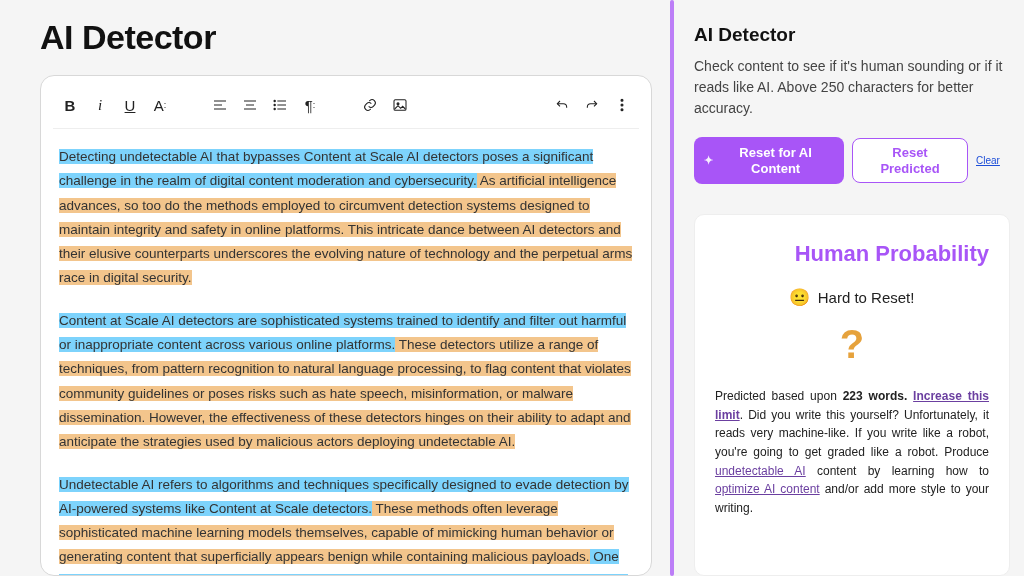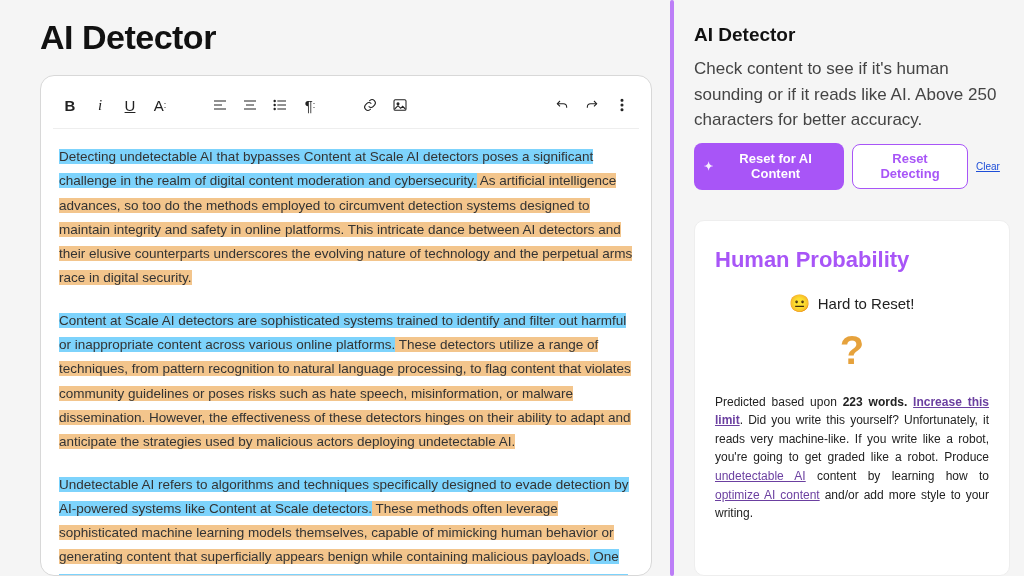--- a/index.html
+++ b/index.html
@@ -83,24 +83,24 @@
     display: flex;
     flex-direction: column;
   }
   .side-title {
     font-size: 19px;
     font-weight: 700;
     margin-bottom: 10px;
     color: #111;
   }
   .side-desc {
-    font-size: 17px;
+    font-size: 14px;
     color: #444;
     line-height: 1.5;
-    margin-bottom: 10px;
+    margin-bottom: 18px;
   }
   .actions-row {
     display: flex;
     align-items: center;
     gap: 8px;
     margin-bottom: 30px;
   }
   .btn-primary {
     background: #a855f7;
     color: #fff;
@@ -138,21 +138,21 @@
   }
   .result-card {
     background: #fff;
     border: 1px solid #eee;
     border-radius: 10px;
     padding: 26px 20px 10px 20px;
     flex: 1;
     overflow: hidden;
   }
   .hp-title {
-    text-align: left;
+    text-align: right;
     font-size: 22px;
     font-weight: 700;
     color: #a855f7;
     margin-bottom: 20px;
   }
   .verdict-row {
     display: flex;
     align-items: center;
     justify-content: center;
     gap: 7px;
@@ -265,21 +265,21 @@
 
 <div class="right">
   <div class="side-title">AI Detector</div>
   <div class="side-desc">Check content to see if it's human sounding or if it reads like AI. Above 250 characters for better accuracy.</div>
 
   <div class="actions-row">
     <button class="btn-primary">
       <span class="spark">✦</span>
       <span>Reset for AI Content</span>
     </button>
-    <button class="btn-outline">Reset Detecting</button>
+    <button class="btn-outline">Reset Predicted</button>
     <a class="link-clear">Clear</a>
   </div>
 
   <div class="result-card">
     <div class="hp-title">Human Probability</div>
     <div class="verdict-row">
       <span class="verdict-emoji">😐</span>
       <span>Hard to Reset!</span>
     </div>
     <div class="qmark">?</div>

